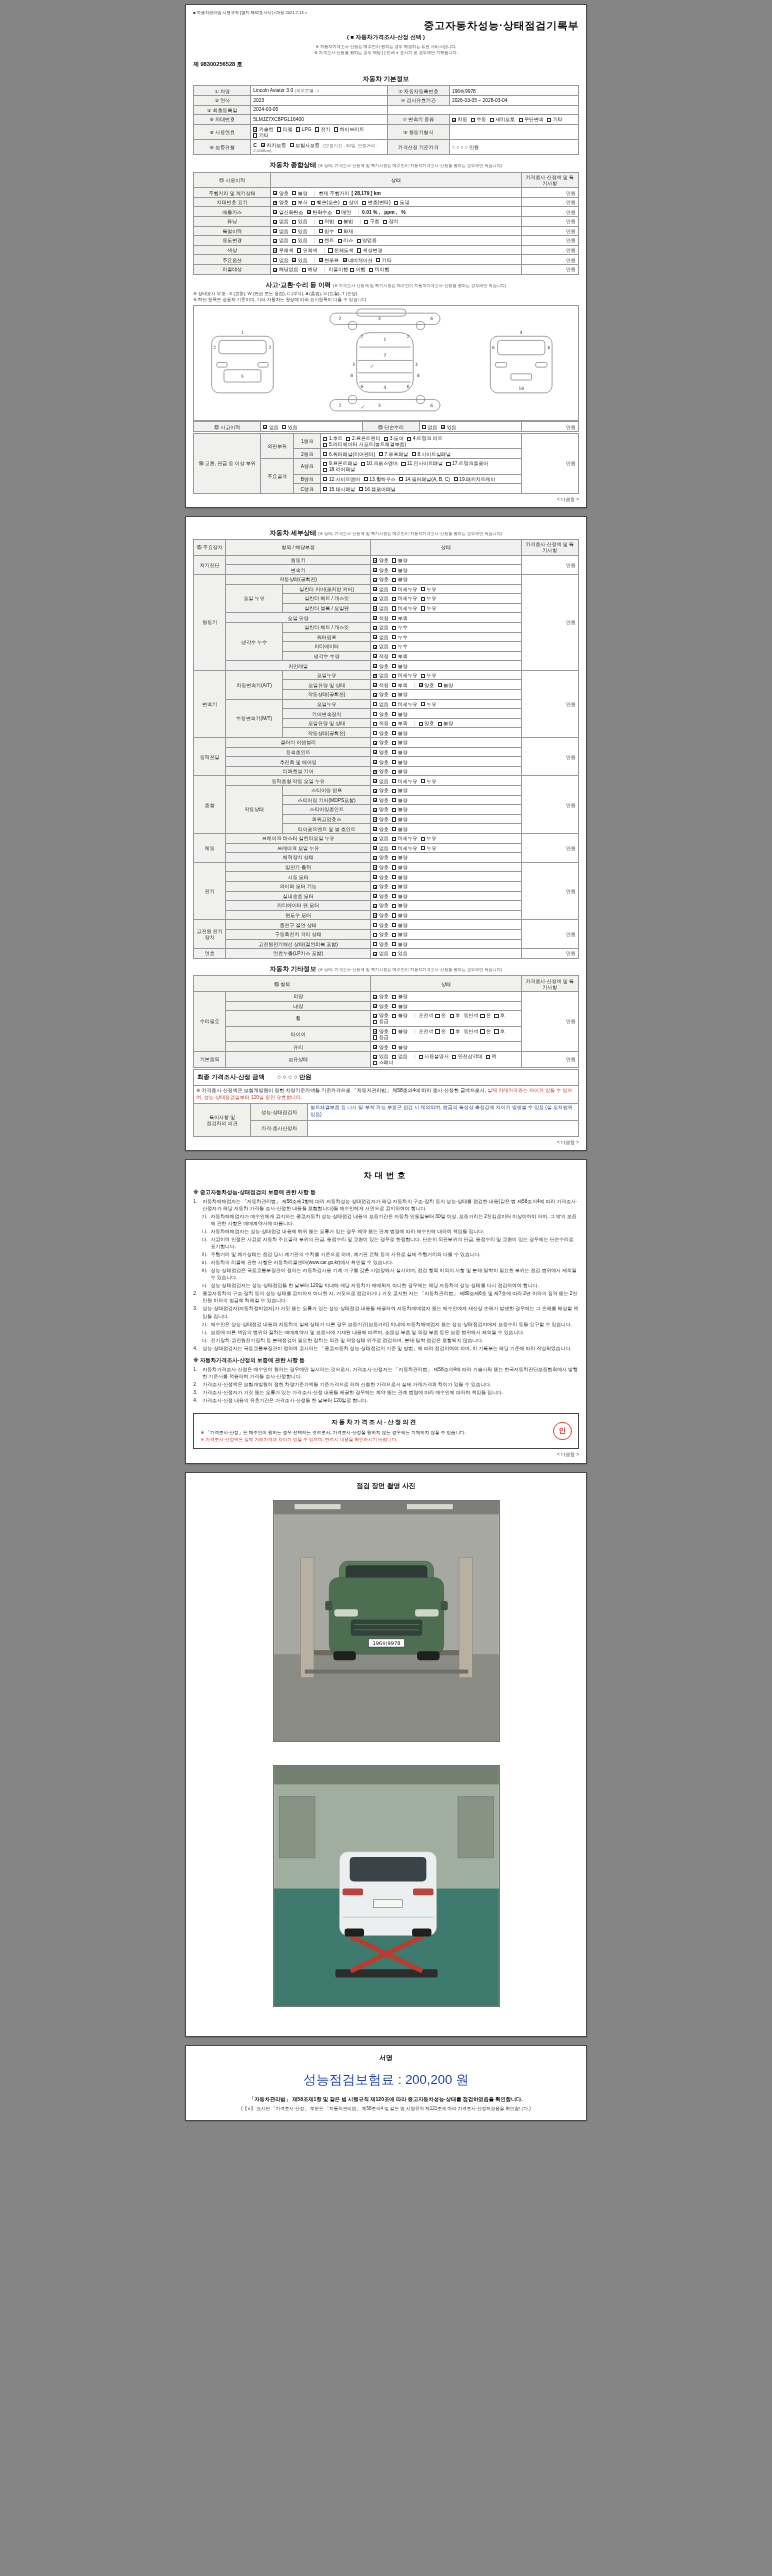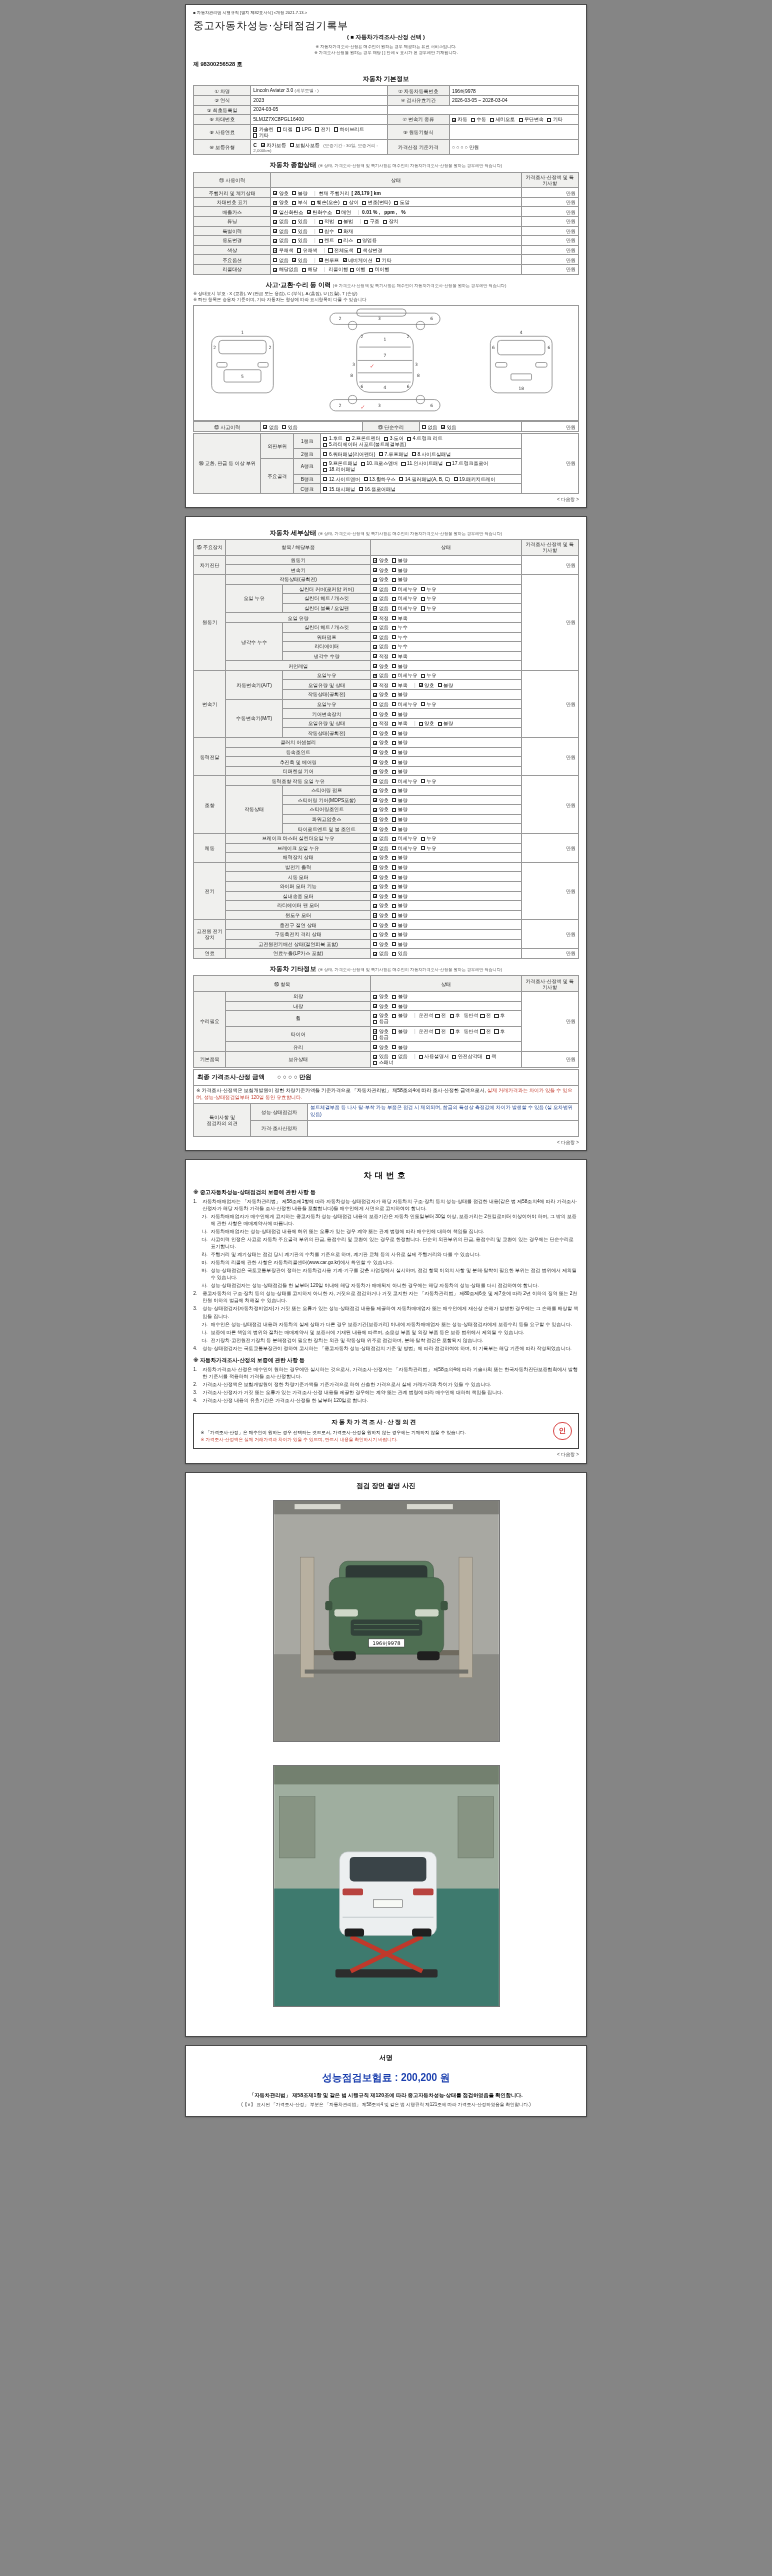--- a/index.html
+++ b/index.html
@@ -1,21 +1,21 @@
 <!DOCTYPE html>
 <html style="font-size:8.2px"><head>
 <meta charset="utf-8">
 <style>
 *{box-sizing:border-box}
 html,body{margin:0;padding:0}
 body{background:#858585;font-family:"Liberation Sans","DejaVu Sans",sans-serif;color:#111}
 .doc{width:402px;margin:0 auto;padding:4.1px 0 12.4px}
 .panel{background:#fff;border:0.5px solid #4a4a4a;margin-bottom:8.2px;padding:5.2px 7.2px;box-shadow:0 0.5px 1.5px rgba(0,0,0,.35)}
 .form-ref{font-size:4.1px;color:#333}
-.title{text-align:left;font-size:10.3px;font-weight:normal;margin:4.1px 0 1px;letter-spacing:0.5px}
+.title{text-align:right;font-size:10.3px;font-weight:bold;margin:4.1px 0 1px;letter-spacing:0.5px}
 .subtitle{text-align:center;font-size:5.7px;font-weight:bold;margin-bottom:2.1px}
 .subnote{text-align:center;font-size:4.1px;color:#444;line-height:1.35}
 .doc-no{font-size:5.7px;font-weight:bold;margin:5.2px 0 2.1px}
 .sec-h{text-align:center;font-size:6.4px;font-weight:bold;margin:6.2px 0 1.5px}
 .sec-h .note{font-size:4.1px;font-weight:normal;color:#555}
 table.tbl{width:100%;border-collapse:collapse;table-layout:fixed;margin-bottom:1px}
 .tbl td,.tbl th{border:0.5px solid #9a9a9a;font-size:4.9px;padding:1.3px 2.1px;vertical-align:middle;word-wrap:break-word}
 .tbl th{background:#f0f0ee;font-weight:normal;color:#222}
 .lab{background:#f0f0ee;text-align:center;color:#222}
 .grp{background:#f0f0ee;text-align:center;color:#222}
@@ -44,21 +44,21 @@
 .n-line{display:flex;font-size:4.8px;line-height:1.5;margin:0.8px 0;color:#222}
 .n-num{flex:0 0 9.3px}
 .ind1{padding-left:8.2px}
 .op-box{border:0.8px solid #444;margin-top:8.2px;padding:4.6px 29px 4.6px 6.2px;position:relative}
 .op-box-title{text-align:center;font-weight:bold;font-size:6px;letter-spacing:1.5px;margin-bottom:3.1px}
 .op-line{font-size:4.5px;line-height:1.5}
 .stamp{position:absolute;right:6.2px;top:8.2px;width:18.5px;height:18.5px;border:1px solid rgba(210,45,45,.85);border-radius:50%;color:#d22d2d;display:flex;align-items:center;justify-content:center;font-size:7.2px;font-weight:bold}
 .photos-title{text-align:center;font-size:6.7px;font-weight:bold;margin:4.1px 0 9.3px}
 .photo{display:block;margin:0 auto 23px;border:0.5px solid #777}
 .sign-title{text-align:center;font-size:6.7px;font-weight:bold;margin:3.1px 0 8.2px}
-.fee{text-align:center;font-size:10px;font-weight:bold;margin:5.2px 0 7.2px}
+.fee{text-align:center;font-size:13px;font-weight:normal;margin:5.2px 0 7.2px}
 .sign-line1{text-align:center;font-size:5.2px;font-weight:bold;margin:2.1px 0}
 .sign-line2{text-align:center;font-size:4.5px;color:#333;margin-bottom:4.1px}
 </style>
 </head>
 <body>
 
 <div class="doc">
 
   <section class="panel">
     <div class="form-ref">■ 자동차관리법 시행규칙 [별지 제82호서식] &lt;개정 2021.7.13.&gt;</div>

